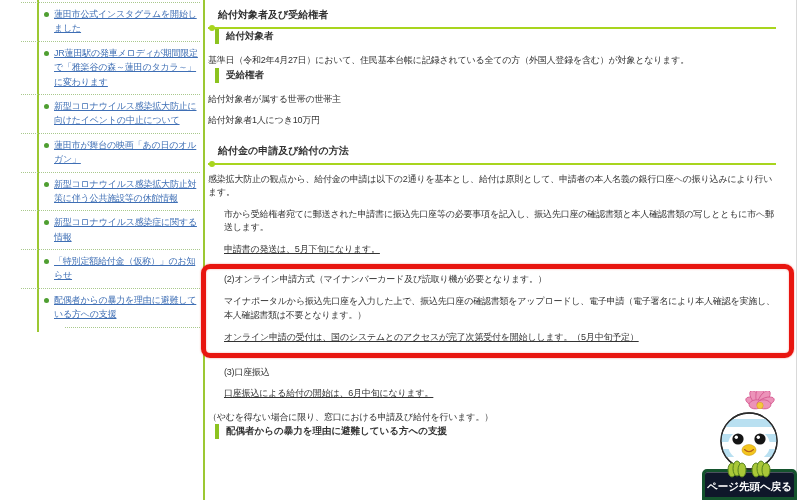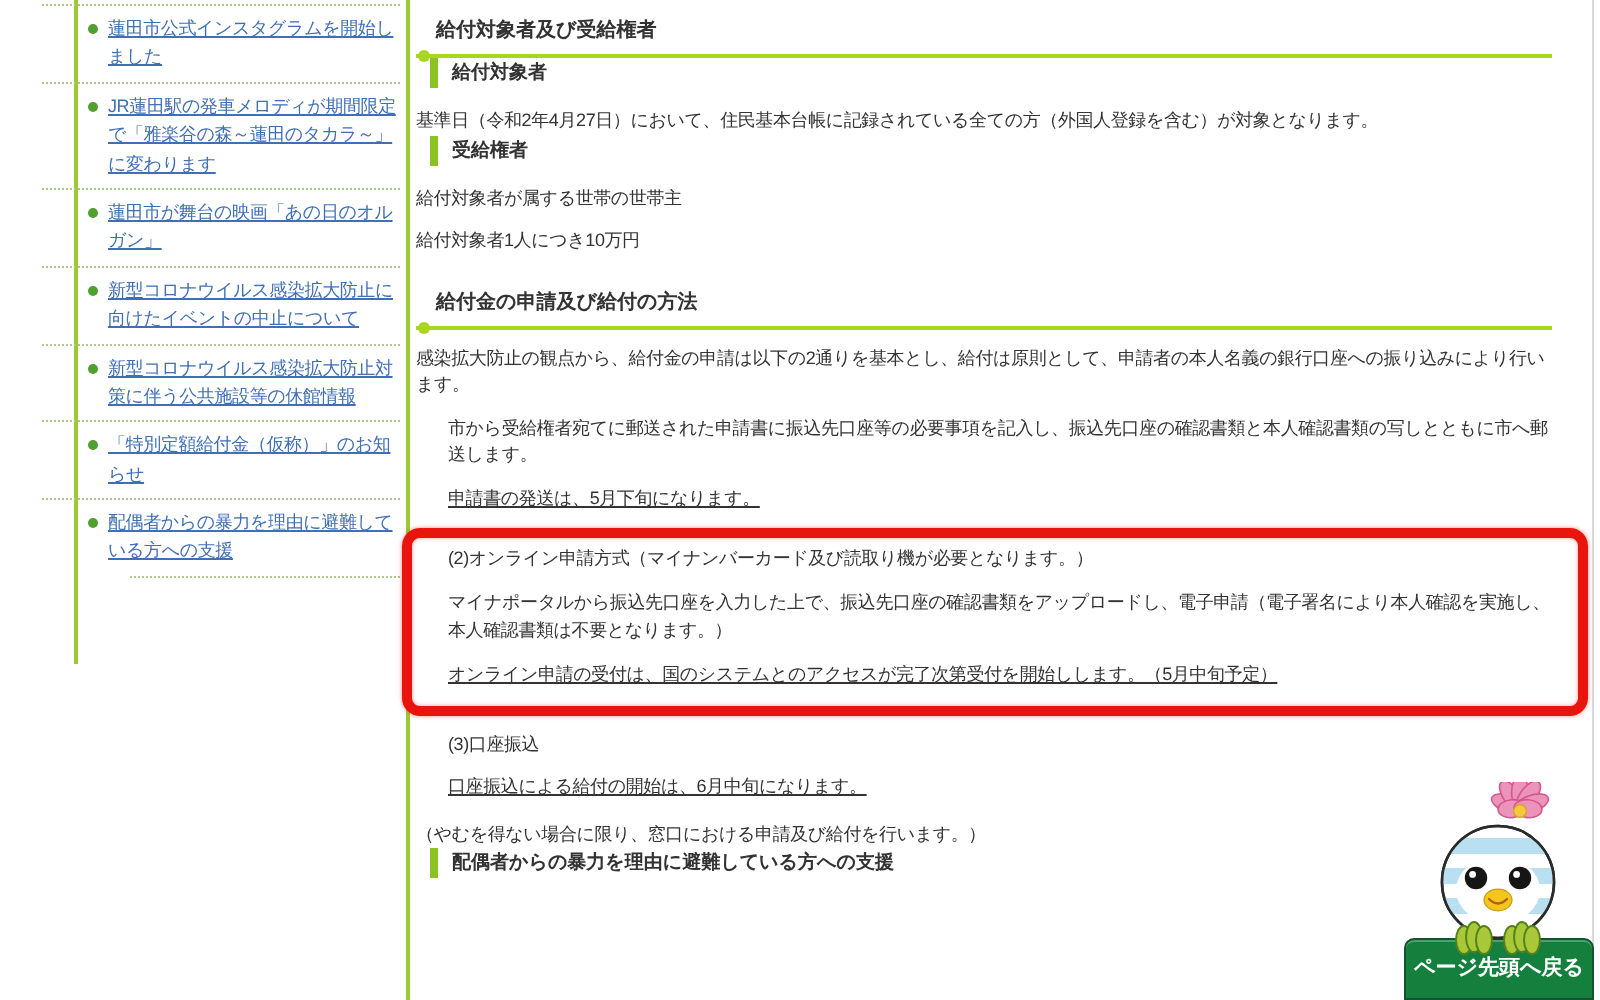--- a/index.html
+++ b/index.html
@@ -54,21 +54,21 @@
     margin:8px -18px 6px -7px;
     border:5px solid #e8150f; border-radius:9px;
     padding:4px 14px 8px 18px;
     box-shadow:0 0 2px rgba(232,40,30,.55), inset 0 0 2px rgba(232,40,30,.45);
   }
   .redbox p { line-height:1.55; }
 
   
   .backtop-btn {
     position:absolute; right:3px; bottom:0; width:95px; height:31px;
-    background:#15803d; border:1px solid #14532d; border-radius:5px 5px 0 0;
+    background:#0f172a; border:3px solid #14532d; border-radius:5px 5px 0 0;
     color:#fff; font-size:10.5px; font-weight:bold; text-align:center; line-height:29px;
     letter-spacing:0; cursor:pointer; z-index:2;
     box-shadow:inset 0 1px 0 rgba(255,255,255,.25);
   }
   .mascot { position:absolute; right:10px; bottom:21px; width:82px; height:88px; z-index:3; }
 </style>
 </head>
 <body>
 
 <div class="sidebar">
@@ -77,29 +77,33 @@
     <li>
       <span class="bullet"></span>
       <a>蓮田市公式インスタグラムを開始しました</a>
     </li>
     <li>
       <span class="bullet"></span>
       <a>JR蓮田駅の発車メロディが期間限定で「雅楽谷の森～蓮田のタカラ～」に変わります</a>
     </li>
     <li>
       <span class="bullet"></span>
+      <a>新型コロナウイルス感染拡大防止に向けたイベントの中止について</a>
+    </li>
+    <li>
+      <span class="bullet"></span>
       <a>蓮田市が舞台の映画「あの日のオルガン」</a>
     </li>
     <li>
       <span class="bullet"></span>
-      <a>新型コロナウイルス感染拡大防止に向けたイベントの中止について</a>
+      <a>新型コロナウイルス感染拡大防止対策に伴う公共施設等の休館情報</a>
     </li>
     <li>
       <span class="bullet"></span>
-      <a>新型コロナウイルス感染拡大防止対策に伴う公共施設等の休館情報</a>
+      <a>新型コロナウイルス感染症に関する情報</a>
     </li>
     <li>
       <span class="bullet"></span>
       <a>「特別定額給付金（仮称）」のお知らせ</a>
     </li>
     <li>
       <span class="bullet"></span>
       <a>配偶者からの暴力を理由に避難している方への支援</a>
     </li>
   </ul>

